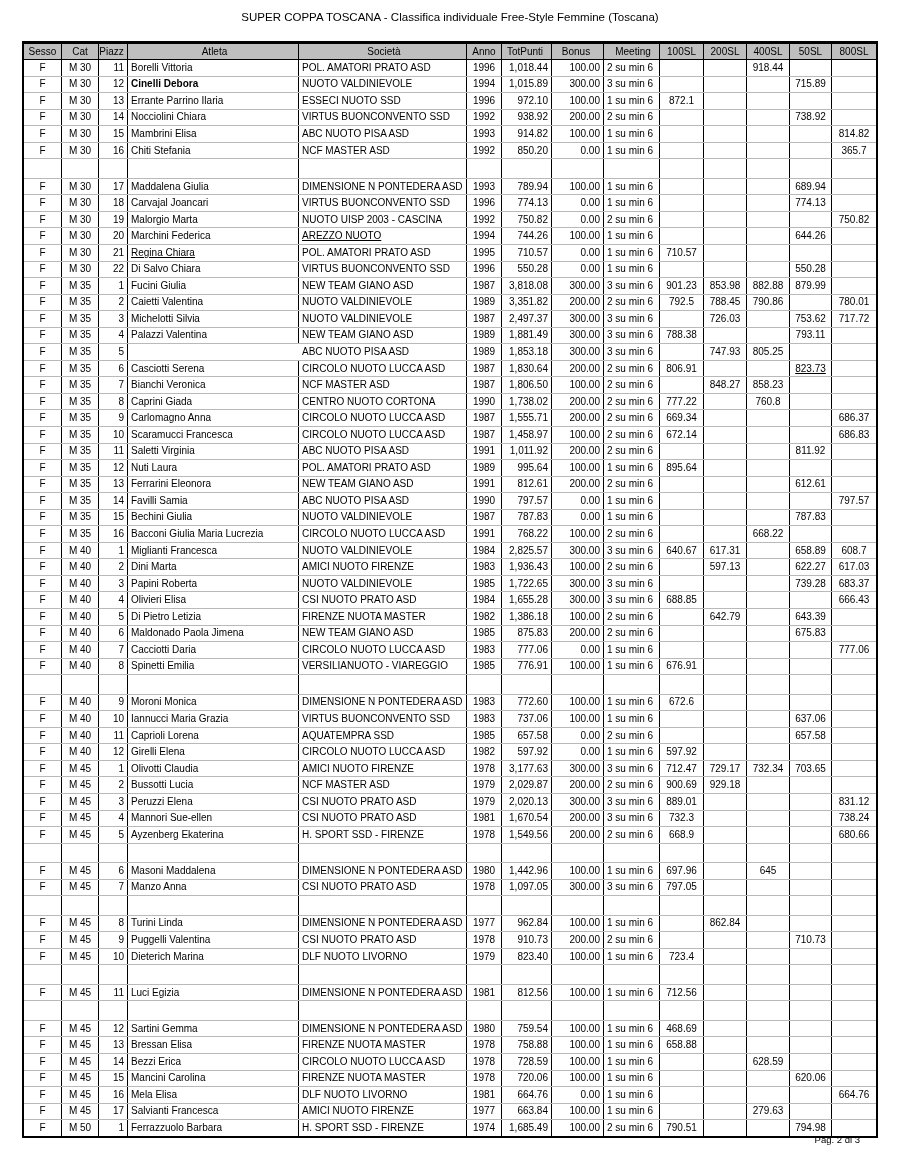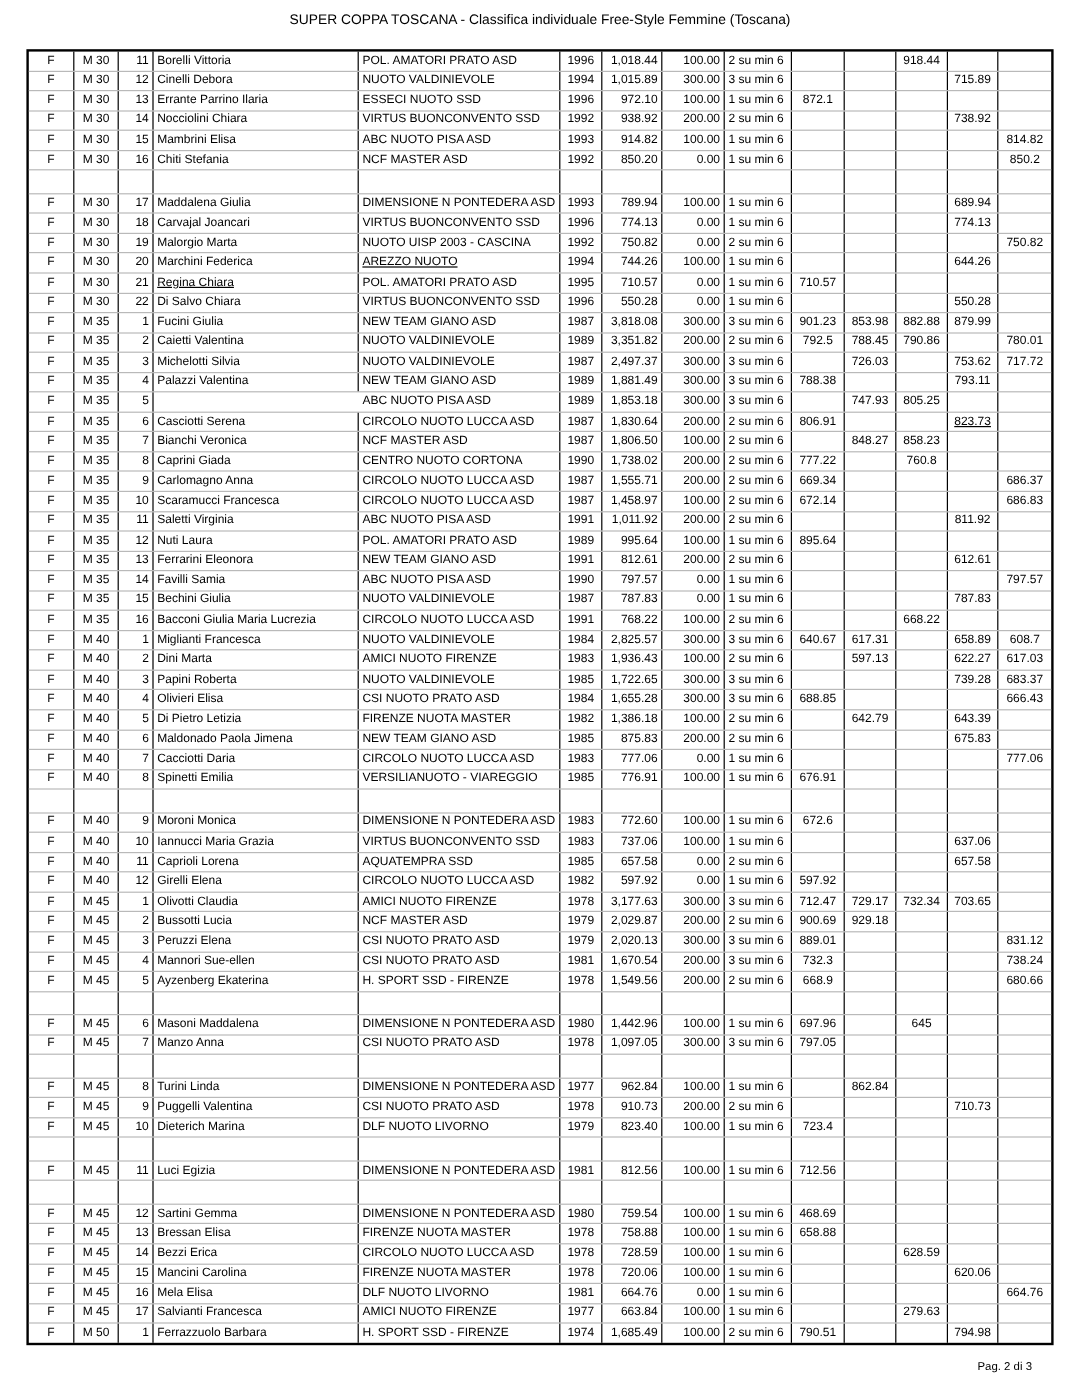--- a/index.html
+++ b/index.html
@@ -66,20 +66,36 @@
     position:absolute;top:1134px;right:40px;
     font-size:9.5px;
   }
 </style>
 </head>
 <body>
 
 <div class="page-title">SUPER COPPA TOSCANA - Classifica individuale Free-Style Femmine (Toscana)</div>
 
 <div class="table-box">
+  <div class="hrow" id="header-row">
+      <div class="cell a-c" style="flex: 0 0 38px;">Sesso</div>
+      <div class="cell a-c" style="flex: 0 0 37px;">Cat</div>
+      <div class="cell a-r" style="flex: 0 0 29px;">Piazz</div>
+      <div class="cell a-l" style="flex: 0 0 171px;">Atleta</div>
+      <div class="cell a-l" style="flex: 0 0 168px;">Società</div>
+      <div class="cell a-c" style="flex: 0 0 35px;">Anno</div>
+      <div class="cell a-r" style="flex: 0 0 50px;">TotPunti</div>
+      <div class="cell a-r" style="flex: 0 0 52px;">Bonus</div>
+      <div class="cell a-l" style="flex: 0 0 56px;">Meeting</div>
+      <div class="cell a-c" style="flex: 0 0 44px;">100SL</div>
+      <div class="cell a-c" style="flex: 0 0 43px;">200SL</div>
+      <div class="cell a-c" style="flex: 0 0 43px;">400SL</div>
+      <div class="cell a-c" style="flex: 0 0 42px;">50SL</div>
+      <div class="cell a-c" style="flex: 0 0 44px;">800SL</div>
+    </div>
   <div id="table-body">
       <div class="drow">
         <div class="cell a-c" style="flex: 0 0 38px;">F</div>
         <div class="cell a-c" style="flex: 0 0 37px;">M 30</div>
         <div class="cell a-r" style="flex: 0 0 29px;">11</div>
         <div class="cell a-l" style="flex: 0 0 171px;">Borelli Vittoria</div>
         <div class="cell a-l" style="flex: 0 0 168px;">POL. AMATORI PRATO ASD</div>
         <div class="cell a-c" style="flex: 0 0 35px;">1996</div>
         <div class="cell a-r" style="flex: 0 0 50px;">1,018.44</div>
         <div class="cell a-r" style="flex: 0 0 52px;">100.00</div>
@@ -87,21 +103,21 @@
         <div class="cell a-c" style="flex: 0 0 44px;"></div>
         <div class="cell a-c" style="flex: 0 0 43px;"></div>
         <div class="cell a-c" style="flex: 0 0 43px;">918.44</div>
         <div class="cell a-c" style="flex: 0 0 42px;"></div>
         <div class="cell a-c" style="flex: 0 0 44px;"></div>
       </div>
       <div class="drow">
         <div class="cell a-c" style="flex: 0 0 38px;">F</div>
         <div class="cell a-c" style="flex: 0 0 37px;">M 30</div>
         <div class="cell a-r" style="flex: 0 0 29px;">12</div>
-        <div class="cell a-l" style="flex: 0 0 171px;">Cinelli Debora</div>
+        <div class="cell a-l" style="flex: 0 0 171px; font-weight: bold;">Cinelli Debora</div>
         <div class="cell a-l" style="flex: 0 0 168px;">NUOTO VALDINIEVOLE</div>
         <div class="cell a-c" style="flex: 0 0 35px;">1994</div>
         <div class="cell a-r" style="flex: 0 0 50px;">1,015.89</div>
         <div class="cell a-r" style="flex: 0 0 52px;">300.00</div>
         <div class="cell a-l" style="flex: 0 0 56px;">3 su min 6</div>
         <div class="cell a-c" style="flex: 0 0 44px;"></div>
         <div class="cell a-c" style="flex: 0 0 43px;"></div>
         <div class="cell a-c" style="flex: 0 0 43px;"></div>
         <div class="cell a-c" style="flex: 0 0 42px;">715.89</div>
         <div class="cell a-c" style="flex: 0 0 44px;"></div>
@@ -161,21 +177,21 @@
         <div class="cell a-l" style="flex: 0 0 171px;">Chiti Stefania</div>
         <div class="cell a-l" style="flex: 0 0 168px;">NCF MASTER ASD</div>
         <div class="cell a-c" style="flex: 0 0 35px;">1992</div>
         <div class="cell a-r" style="flex: 0 0 50px;">850.20</div>
         <div class="cell a-r" style="flex: 0 0 52px;">0.00</div>
         <div class="cell a-l" style="flex: 0 0 56px;">1 su min 6</div>
         <div class="cell a-c" style="flex: 0 0 44px;"></div>
         <div class="cell a-c" style="flex: 0 0 43px;"></div>
         <div class="cell a-c" style="flex: 0 0 43px;"></div>
         <div class="cell a-c" style="flex: 0 0 42px;"></div>
-        <div class="cell a-c" style="flex: 0 0 44px;">850.2</div>
+        <div class="cell a-c" style="flex: 0 0 44px;">365.7</div>
       </div>
       <div class="drow spacer">
         <div class="cell a-c" style="flex: 0 0 38px;"></div>
         <div class="cell a-c" style="flex: 0 0 37px;"></div>
         <div class="cell a-r" style="flex: 0 0 29px;"></div>
         <div class="cell a-l" style="flex: 0 0 171px;"></div>
         <div class="cell a-l" style="flex: 0 0 168px;"></div>
         <div class="cell a-c" style="flex: 0 0 35px;"></div>
         <div class="cell a-r" style="flex: 0 0 50px;"></div>
         <div class="cell a-r" style="flex: 0 0 52px;"></div>

